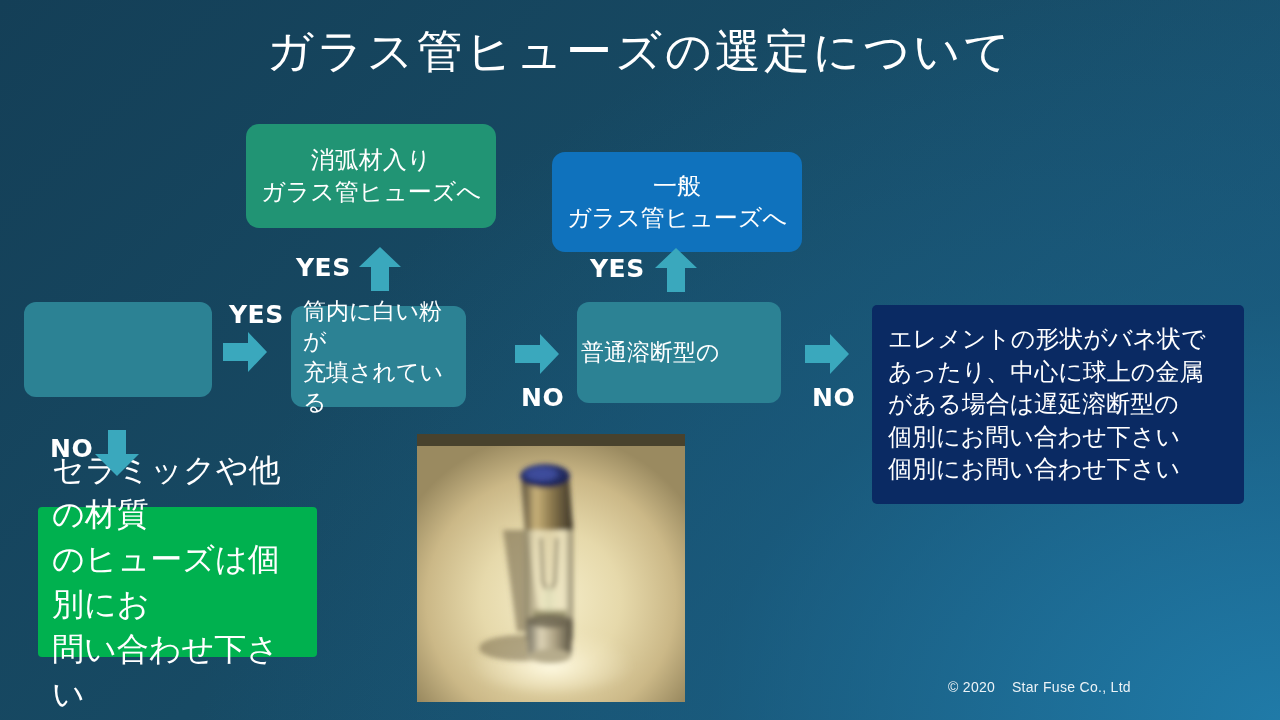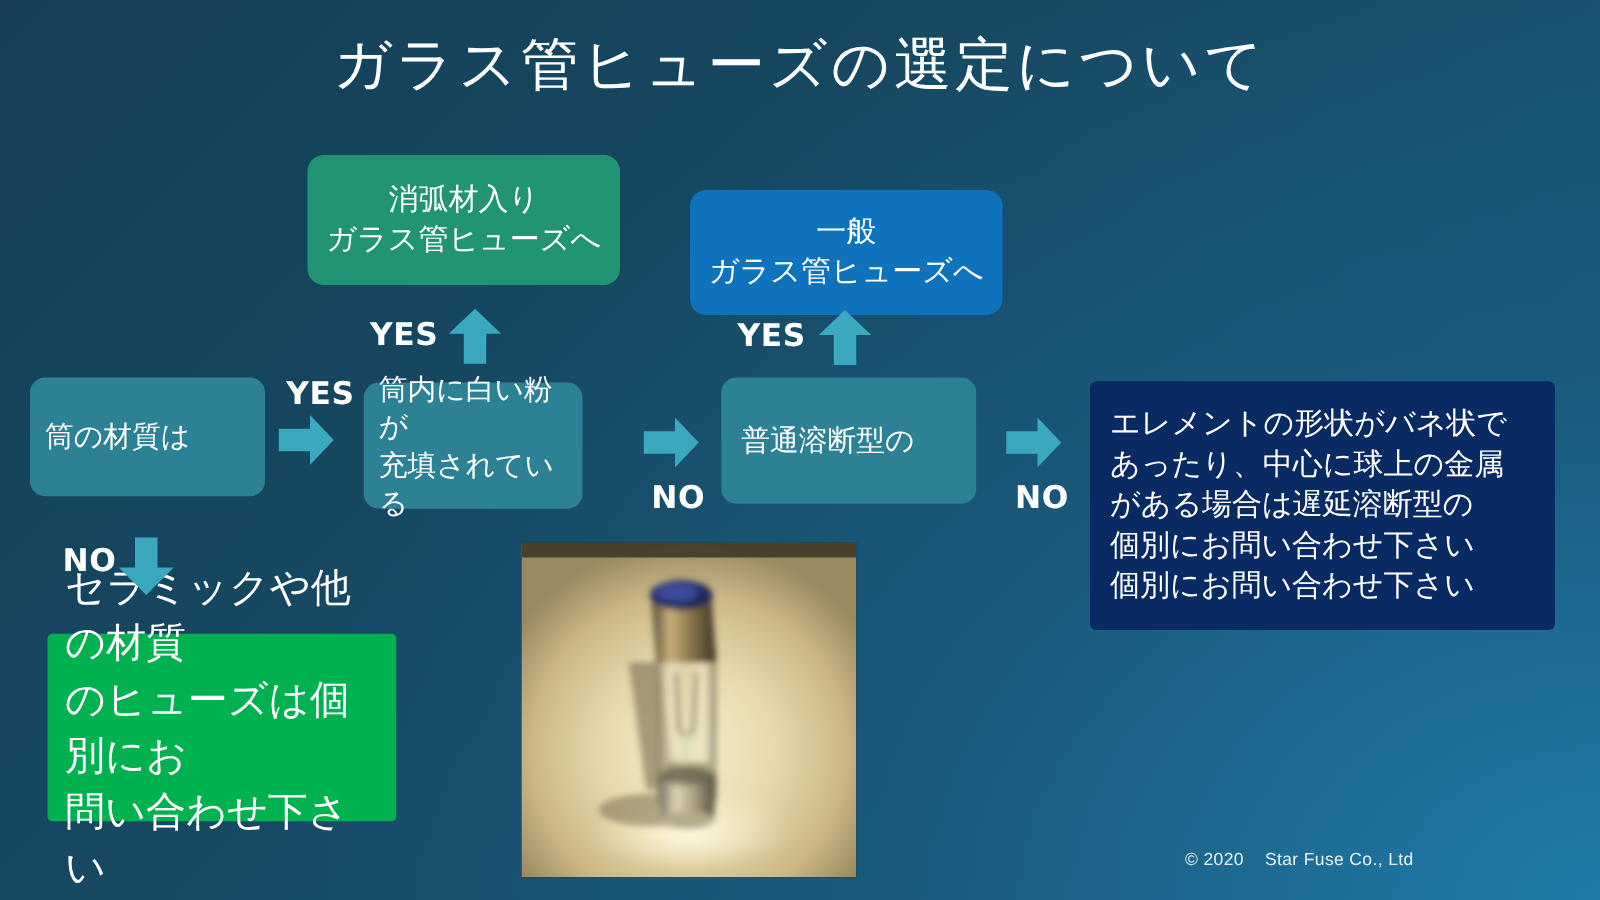--- a/index.html
+++ b/index.html
@@ -95,21 +95,21 @@
     padding: 0 12px;
   }
   .box-q3 {
     left: 577px;
     top: 302px;
     width: 204px;
     height: 101px;
     background: #2c8294;
     border-radius: 12px;
     font-size: 23px;
-    padding: 0 16px;
+    padding: 0 4px;
   }
 
   
   .box-delay {
     left: 872px;
     top: 305px;
     width: 372px;
     height: 199px;
     background: #0a2a63;
     border-radius: 5px;
@@ -193,21 +193,20 @@
     <span class="line">消弧材入り</span>
     <span class="line">ガラス管ヒューズへ</span>
   </div>
 
   <div class="box box-center box-general">
     <span class="line">一般</span>
     <span class="line">ガラス管ヒューズへ</span>
   </div>
 
   <div class="box box-left box-q1">
-    <span class="line">筒の材質は</span>
   </div>
 
   <div class="box box-left box-q2">
     <span class="line">筒内に白い粉が</span>
     <span class="line">充填されている</span>
   </div>
 
   <div class="box box-left box-q3">
     <span class="line">普通溶断型の</span>
   </div>

